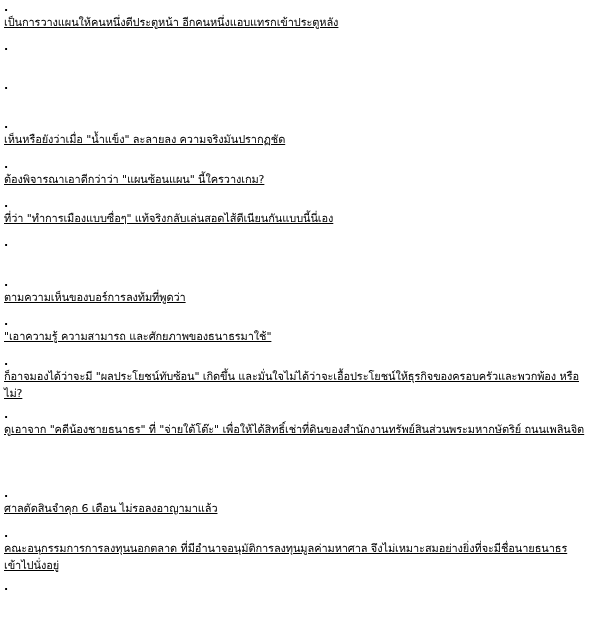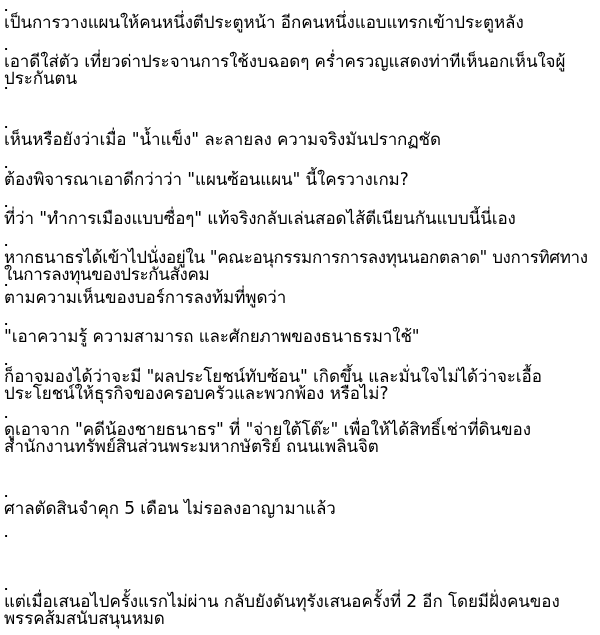--- a/index.html
+++ b/index.html
@@ -27,77 +27,76 @@
     .dot {
       display: block;
       height: 12px;
       line-height: 12px;
       font-size: 11px;
       font-weight: bold;
       color: #000;
     }
     .text {
       display: block;
-      font-size: 17px;
+      font-size: 11px;
       line-height: 17px;
       letter-spacing: -0.1px;
       white-space: normal;
+      text-decoration: underline;
     }
   </style>
 </head>
 <body>
 
 <div class="doc">
   <div class="para" style="top:2px">
     <span class="dot">.</span>
     <span class="text">เป็นการวางแผนให้คนหนึ่งตีประตูหน้า อีกคนหนึ่งแอบแทรกเข้าประตูหลัง</span>
   </div>
   <div class="para" style="top:41px">
     <span class="dot">.</span>
-    <span class="text">เอาดีใส่ตัว เที่ยวด่าประจานการใช้งบฉอดๆ คร่ำครวญแสดงท่าทีเห็นอกเห็นใจผู้ประกันตน</span>
   </div>
   <div class="para" style="top:80px">
     <span class="dot">.</span>
   </div>
   <div class="para" style="top:119px">
     <span class="dot">.</span>
     <span class="text">เห็นหรือยังว่าเมื่อ "น้ำแข็ง" ละลายลง ความจริงมันปรากฏชัด</span>
   </div>
   <div class="para" style="top:159px">
     <span class="dot">.</span>
     <span class="text">ต้องพิจารณาเอาดีกว่าว่า "แผนซ้อนแผน" นี้ใครวางเกม?</span>
   </div>
   <div class="para" style="top:198px">
     <span class="dot">.</span>
     <span class="text">ที่ว่า "ทำการเมืองแบบซื่อๆ" แท้จริงกลับเล่นสอดไส้ตีเนียนกันแบบนี้นี่เอง</span>
   </div>
   <div class="para" style="top:237px">
     <span class="dot">.</span>
-    <span class="text" style="letter-spacing:-0.35px">หากธนาธรได้เข้าไปนั่งอยู่ใน "คณะอนุกรรมการการลงทุนนอกตลาด" บงการทิศทางในการลงทุนของประกันสังคม</span>
   </div>
   <div class="para" style="top:277px">
     <span class="dot">.</span>
     <span class="text">ตามความเห็นของบอร์การลงท้มที่พูดว่า</span>
   </div>
   <div class="para" style="top:316px">
     <span class="dot">.</span>
     <span class="text">"เอาความรู้ ความสามารถ และศักยภาพของธนาธรมาใช้"</span>
   </div>
   <div class="para" style="top:356px">
     <span class="dot">.</span>
     <span class="text">ก็อาจมองได้ว่าจะมี "ผลประโยชน์ทับซ้อน" เกิดขึ้น และมั่นใจไม่ได้ว่าจะเอื้อประโยชน์ให้ธุรกิจของครอบครัวและพวกพ้อง หรือไม่?</span>
   </div>
   <div class="para" style="top:409px">
     <span class="dot">.</span>
     <span class="text">ดูเอาจาก "คดีน้องชายธนาธร" ที่ "จ่ายใต้โต๊ะ" เพื่อให้ได้สิทธิ์เช่าที่ดินของสำนักงานทรัพย์สินส่วนพระมหากษัตริย์ ถนนเพลินจิต</span>
   </div>
   <div class="para" style="top:488px">
     <span class="dot">.</span>
-    <span class="text">ศาลตัดสินจำคุก 5 เดือน ไม่รอลงอาญามาแล้ว</span>
+    <span class="text">ศาลตัดสินจำคุก 6 เดือน ไม่รอลงอาญามาแล้ว</span>
   </div>
   <div class="para" style="top:528px">
     <span class="dot">.</span>
+    <span class="text">คณะอนุกรรมการการลงทุนนอกตลาด ที่มีอำนาจอนุมัติการลงทุนมูลค่ามหาศาล จึงไม่เหมาะสมอย่างยิ่งที่จะมีชื่อนายธนาธรเข้าไปนั่งอยู่</span>
   </div>
   <div class="para" style="top:581px">
     <span class="dot">.</span>
-    <span class="text">แต่เมื่อเสนอไปครั้งแรกไม่ผ่าน กลับยังดันทุรังเสนอครั้งที่ 2 อีก โดยมีฝั่งคนของพรรคส้มสนับสนุนหมด</span>
   </div>
 </div>
 
 </body></html>

